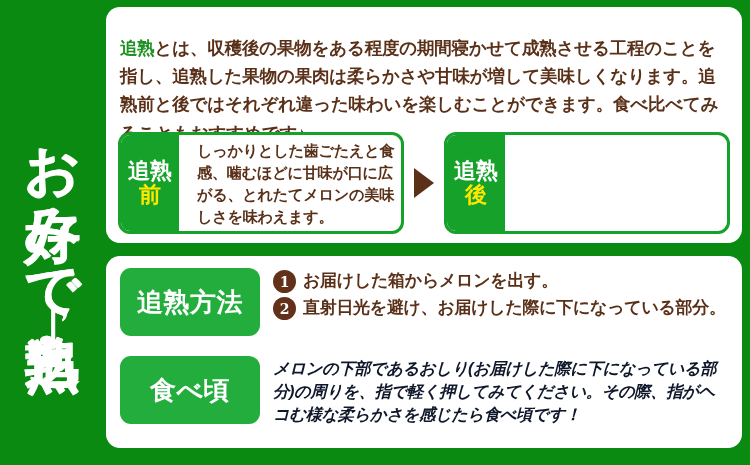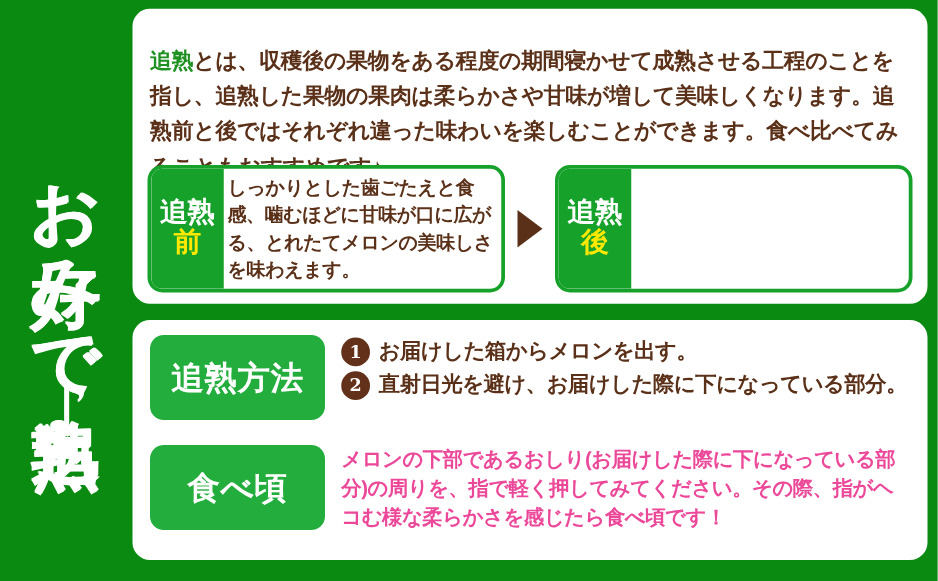--- a/index.html
+++ b/index.html
@@ -121,21 +121,21 @@
     font-weight: bold;
     font-size: 22px;
     line-height: 1.07;
     display: block;
   }
   .tag-white { color: #ffffff; }
   .tag-yellow { color: #ffe800; }
 
   .compare-body {
     flex: 1 1 auto;
-    padding: 6px 5px 4px 3px;
+    padding: 6px 5px 4px 18px;
     color: #5a3018;
     font-size: 15.2px;
     font-weight: bold;
     line-height: 1.44;
     letter-spacing: -0.3px;
     display: flex;
     align-items: center;
   }
 
   .arrow-sep {
@@ -225,26 +225,27 @@
   }
   .step-text {
     color: #5a3018;
     font-size: 17px;
     font-weight: bold;
     line-height: 1.3;
     letter-spacing: -0.3px;
   }
 
   .eat-text {
-    color: #ec4899;
+    color: #0f172a;
     font-size: 16.3px;
     font-weight: bold;
     line-height: 1.42;
     letter-spacing: -0.35px;
     padding-top: 1px;
+    font-style: italic;
   }
 </style>
 </head>
 <body>
 
 <div id="infographic">
 
   <div class="side-banner">
     <div class="side-banner-text">お好みで追熟♪</div>
   </div>

